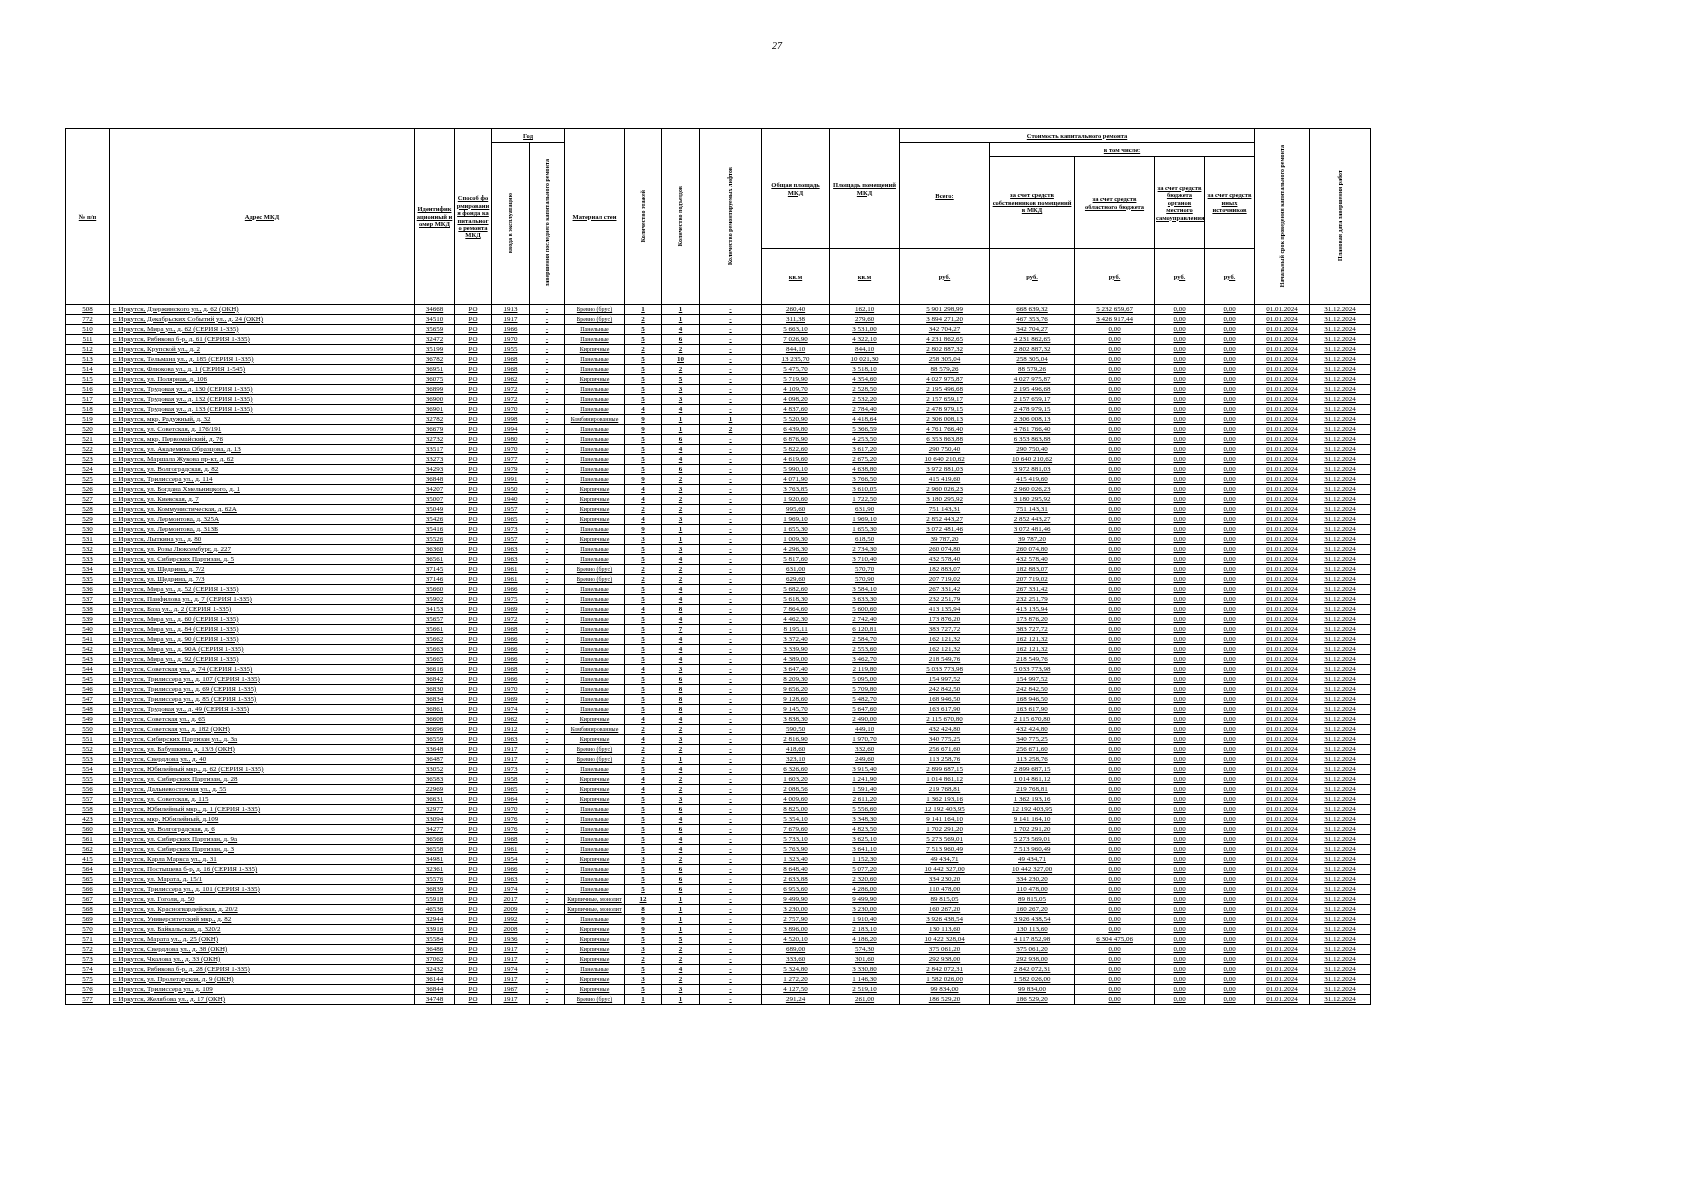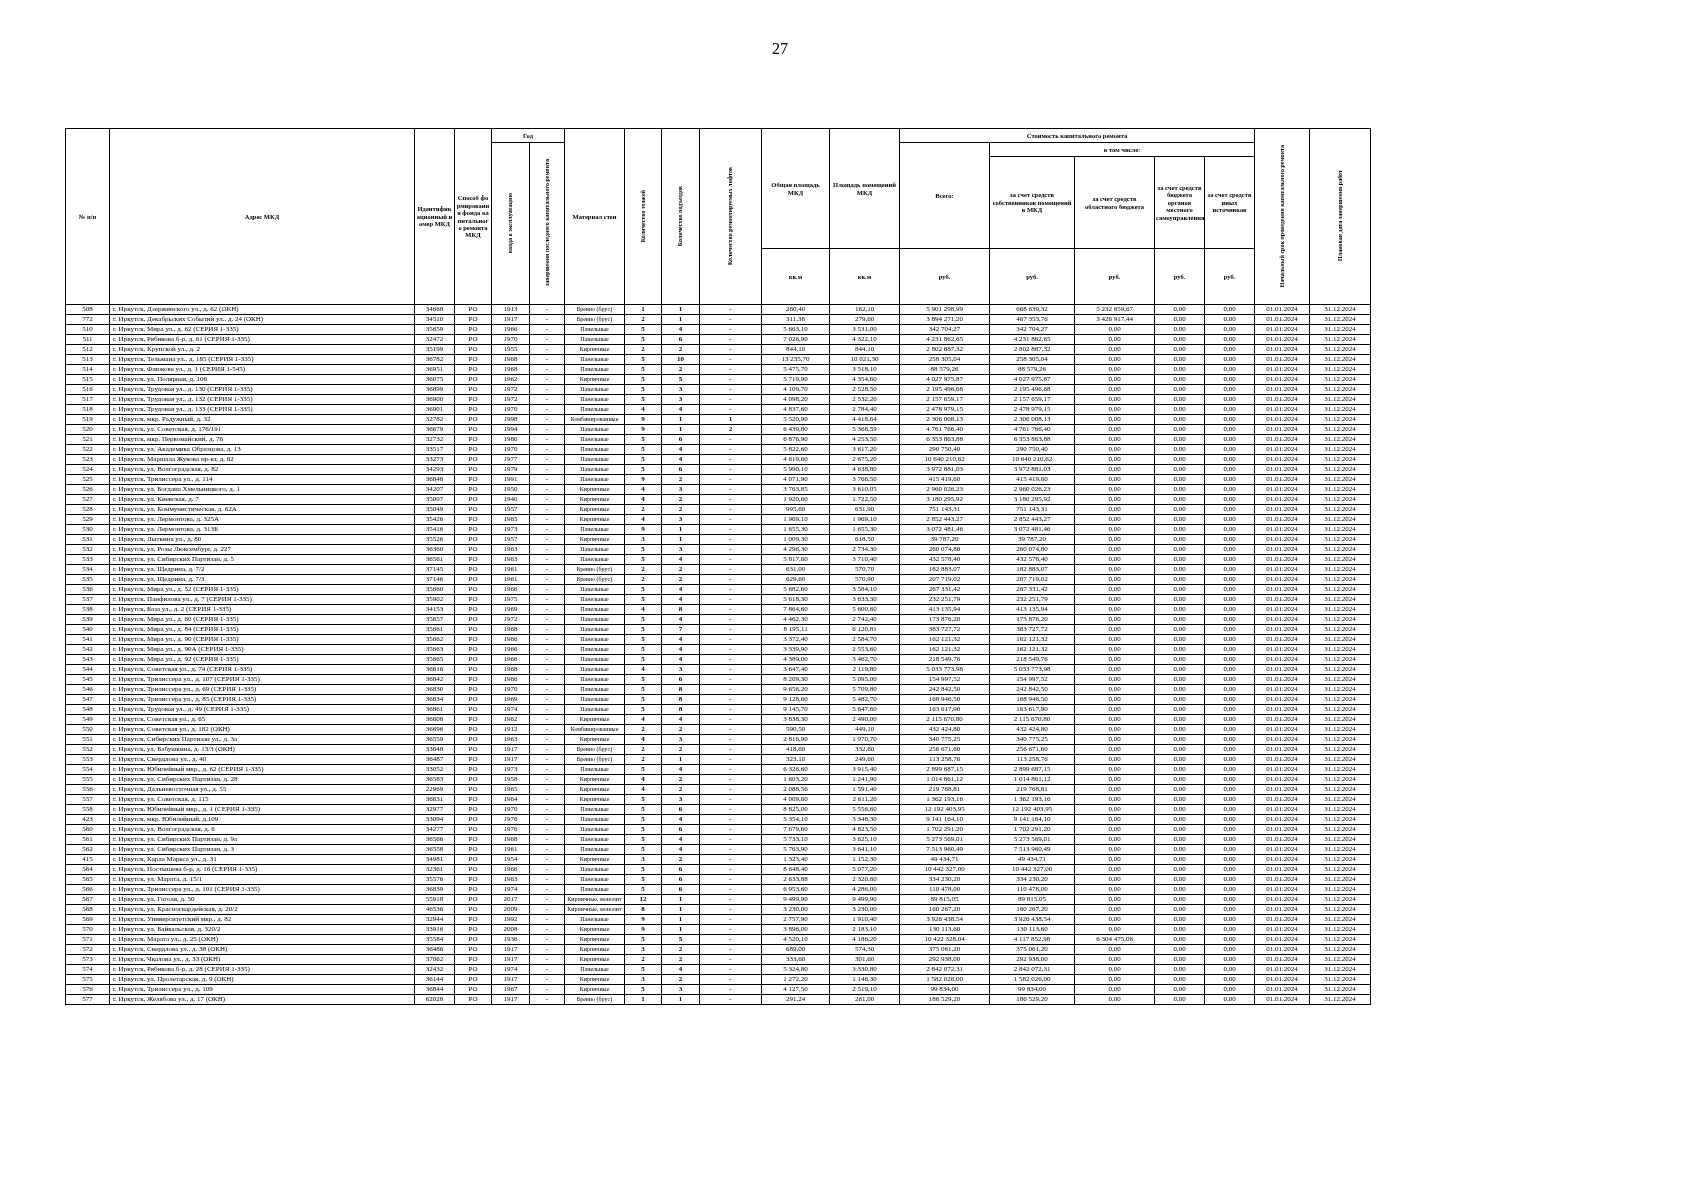--- a/index.html
+++ b/index.html
@@ -5,27 +5,28 @@
   * { box-sizing: border-box; margin: 0; padding: 0; }
   html, body { background: #ffffff; }
   body {
     width: 1697px; height: 1200px;
     position: relative;
     font-family: "Liberation Serif", serif;
     color: #000;
   }
   .page-number {
     position: absolute; top: 40px; left: 772px;
-    font-size: 16px; 
+    font-size: 10px; font-style: italic;
   }
   table.mkd {
     position: absolute; left: 65px; top: 128px;
     width: 1305px;
     border-collapse: collapse;
     table-layout: fixed;
+    text-decoration: underline;
   }
   .mkd th, .mkd td {
     border: 1px solid #000;
     vertical-align: middle;
     text-align: center;
   }
   .mkd thead th {
     font-size: 6.5px;
     font-weight: bold;
     line-height: 1.15;
@@ -1569,21 +1570,21 @@
         <td class="c-cost-owners">99 834,00</td>
         <td class="c-cost-regional">0,00</td>
         <td class="c-cost-local">0,00</td>
         <td class="c-cost-other">0,00</td>
         <td class="c-date-start">01.01.2024</td>
         <td class="c-date-end">31.12.2024</td>
       </tr>
       <tr>
         <td class="c-num">577</td>
         <td class="c-address">г. Иркутск, Желябова ул., д. 17 (ОКН)</td>
-        <td class="c-id">62028</td>
+        <td class="c-id">34748</td>
         <td class="c-method">РО</td>
         <td class="c-year-built">1917</td>
         <td class="c-year-repair">-</td>
         <td class="c-material">Бревно (брус)</td>
         <td class="c-floors">1</td>
         <td class="c-entrances">1</td>
         <td class="c-elevators">-</td>
         <td class="c-area-total">291,24</td>
         <td class="c-area-premises">261,00</td>
         <td class="c-cost-total">186 529,20</td>

